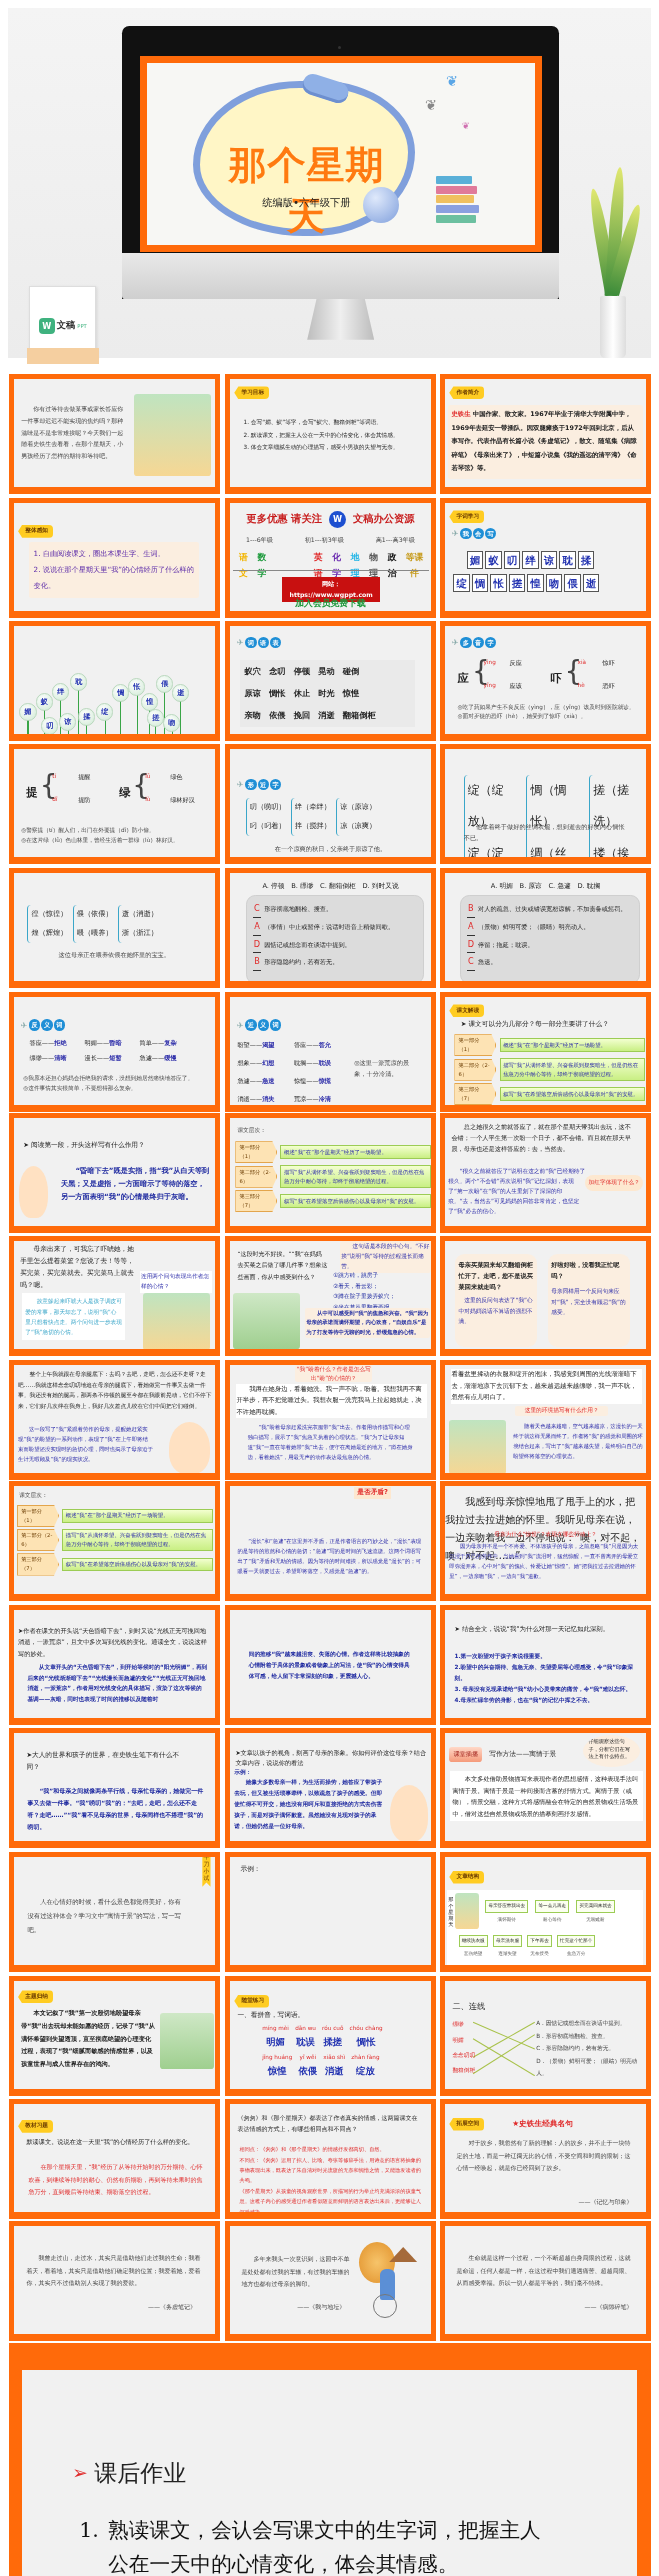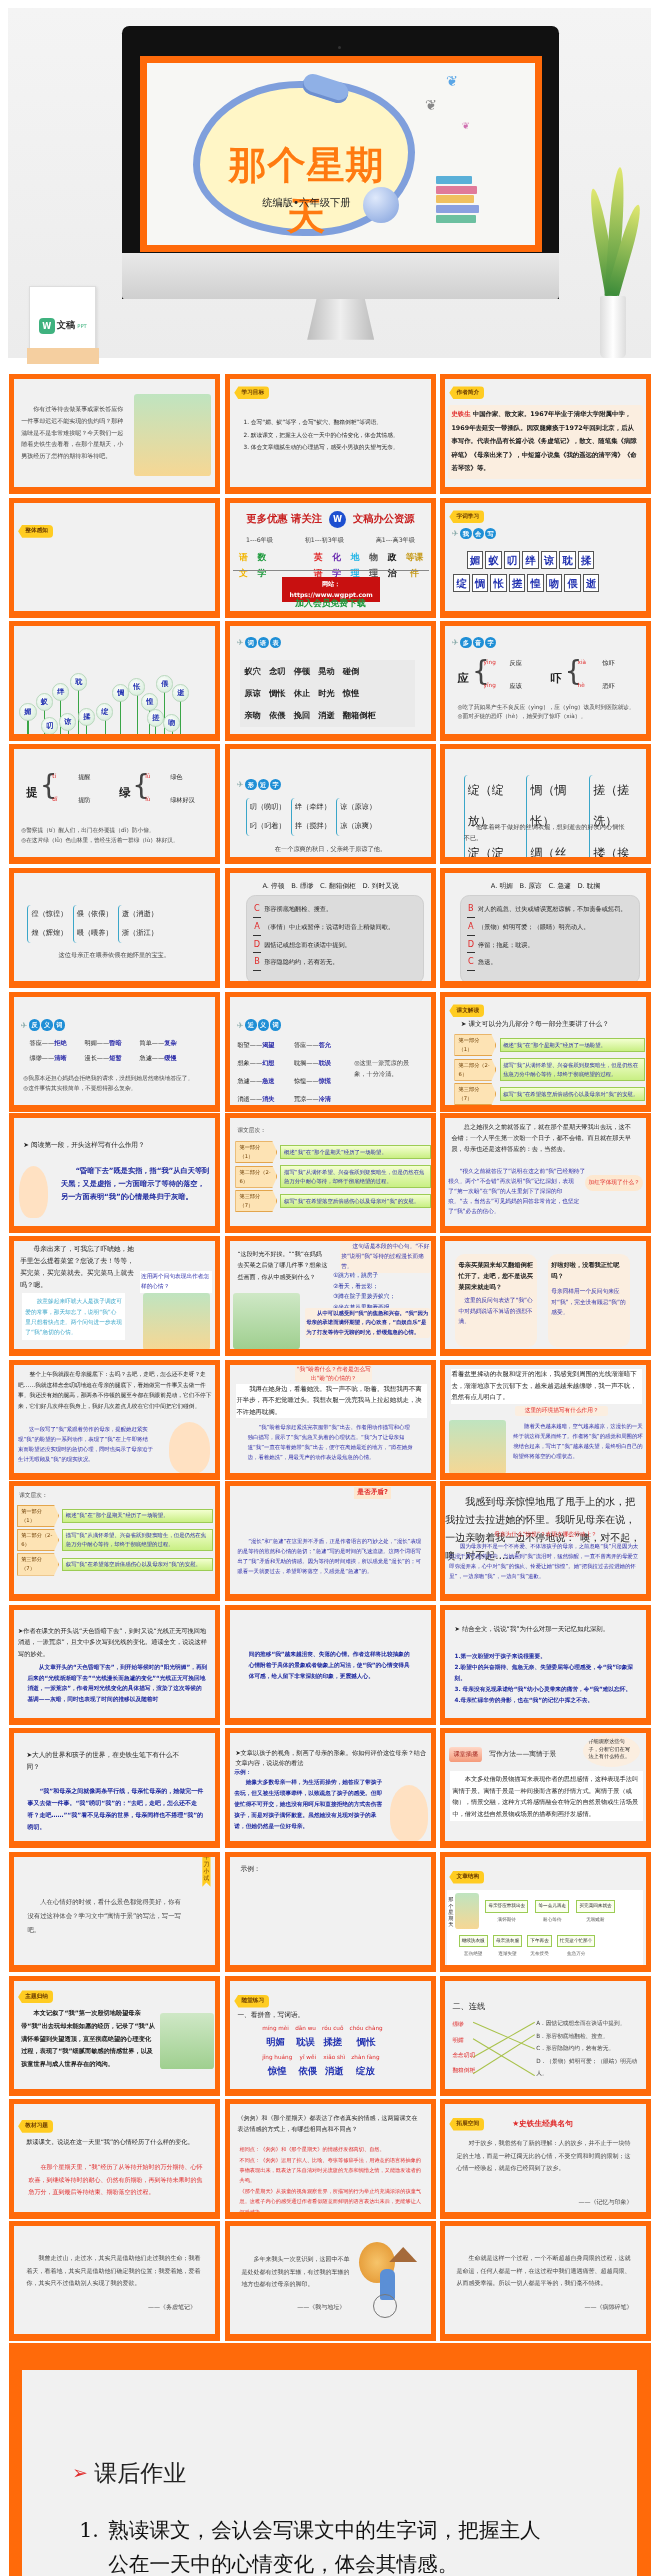--- a/index.html
+++ b/index.html
@@ -140,20 +140,24 @@
   <div class="p box" style="left:3.1px;top:26px;width:195px;padding:3.1px;font-size:6.4px;line-height:2.1;font-weight:bold">
     <span class="red">史铁生</span>
     <span>中国作家、散文家。1967年毕业于清华大学附属中学，1969年去延安一带插队。因双腿瘫痪于1972年回到北京，后从事写作。代表作品有长篇小说《务虚笔记》，散文、随笔集《病隙碎笔》《母亲出来了》，中短篇小说集《我的遥远的清平湾》《命若琴弦》等。</span>
   </div>
 </div>
   </div>
 
 <div class="slide c1" style="top:498px">
     <div class="in">
   <div class="tag" style="top:21.6px">整体感知</div>
+  <div class="p box purple" style="left:15.5px;top:39px;width:170px;padding:4.1px;font-size:7.2px;line-height:2.2">
+    <div>1. 自由阅读课文，圈出本课生字、生词。</div>
+    <div>2. 说说在那个星期天里“我”的心情经历了什么样的变化。</div>
+  </div>
 </div>
   </div>
 <div class="slide c2" style="top:498px">
     <div class="in" style="text-align:center">
   <div class="p" style="left:0;top:6.2px;width:100%;font-size:10.3px;font-weight:bold;color:#c81e1e">
     <span>更多优惠 请关注</span>
     <span style="display:inline-block;width:17.5px;height:17.5px;border-radius:50%;background:#1d4fd0;color:#fff;font-size:8.2px;line-height:17.5px;vertical-align:middle;margin:0 3.1px">W</span>
     <span>文稿办公资源</span>
   </div>
   <div class="p" style="left:0;top:32px;width:100%;display:flex;justify-content:space-around;font-size:6.2px;color:#444">

